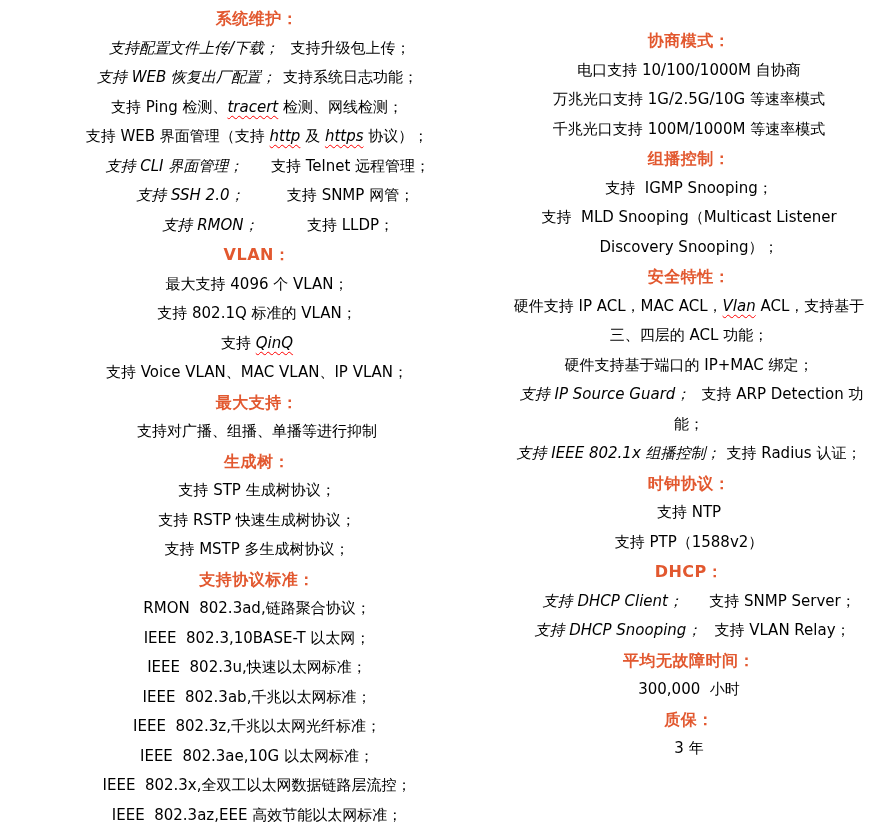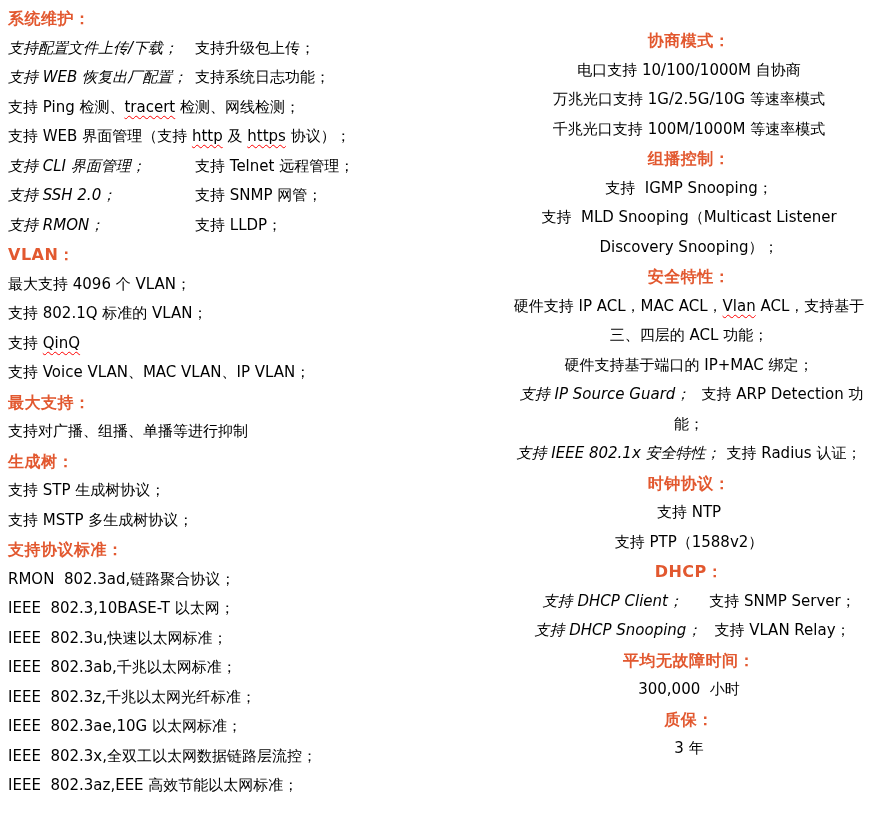--- a/index.html
+++ b/index.html
@@ -14,21 +14,21 @@
     width:876px;height:822px;
     overflow:hidden;
     background:var(--paper);
     box-sizing:border-box;
     display:flex;
     padding:4px 0 0 8px;
     font-family:"DejaVu Sans","Liberation Sans",sans-serif;
     color:var(--ink);
   }
   .col{box-sizing:border-box;}
-  .col-left{width:498px;flex:none;}
+  .col-left{width:498px;flex:none;text-align:center;}
   .col-right{width:366px;flex:none;padding-top:22px;text-align:center;}
   .heading{
     color:var(--accent);
     font-weight:bold;
     font-size:16px;
     line-height:29.5px;
     letter-spacing:0.5px;
     white-space:pre-wrap;
   }
   .line{
@@ -37,20 +37,21 @@
     white-space:pre-wrap;
   }
   .line span{white-space:pre-wrap;}
   .p1{display:inline-block;min-width:181px;margin-right:6px;vertical-align:top;font-style:italic;}
   .wavy{
     text-decoration:underline;
     text-decoration-style:wavy;
     text-decoration-color:var(--squiggle);
     text-decoration-thickness:1px;
     text-underline-offset:3px;
+    font-style:italic;
   }
 </style>
 </head>
 <body>
 
 <div class="page">
   <div class="col col-left">
       <div class="heading">系统维护：</div>
       <div class="line"><span class="p1"><span>支持配置文件上传/下载；</span></span><span class="p2"><span>支持升级包上传；</span></span></div>
       <div class="line"><span class="p1"><span>支持 WEB 恢复出厂配置；</span></span><span class="p2"><span>支持系统日志功能；</span></span></div>
@@ -61,20 +62,21 @@
       <div class="line"><span class="p1"><span>支持 RMON；</span></span><span class="p2"><span>支持 LLDP；</span></span></div>
       <div class="heading">VLAN：</div>
       <div class="line"><span><span>最大支持 4096 个 VLAN；</span></span></div>
       <div class="line"><span><span>支持 802.1Q 标准的 VLAN；</span></span></div>
       <div class="line"><span><span>支持 </span><span class="wavy">QinQ</span></span></div>
       <div class="line"><span><span>支持 Voice VLAN、MAC VLAN、IP VLAN；</span></span></div>
       <div class="heading">最大支持：</div>
       <div class="line"><span><span>支持对广播、组播、单播等进行抑制</span></span></div>
       <div class="heading">生成树：</div>
       <div class="line"><span><span>支持 STP 生成树协议；</span></span></div>
+      <div class="line"><span><span>支持 RSTP 快速生成树协议；</span></span></div>
       <div class="line"><span><span>支持 MSTP 多生成树协议；</span></span></div>
       <div class="heading">支持协议标准：</div>
       <div class="line"><span><span>RMON  802.3ad,链路聚合协议；</span></span></div>
       <div class="line"><span><span>IEEE  802.3,10BASE-T 以太网；</span></span></div>
       <div class="line"><span><span>IEEE  802.3u,快速以太网标准；</span></span></div>
       <div class="line"><span><span>IEEE  802.3ab,千兆以太网标准；</span></span></div>
       <div class="line"><span><span>IEEE  802.3z,千兆以太网光纤标准；</span></span></div>
       <div class="line"><span><span>IEEE  802.3ae,10G 以太网标准；</span></span></div>
       <div class="line"><span><span>IEEE  802.3x,全双工以太网数据链路层流控；</span></span></div>
       <div class="line"><span><span>IEEE  802.3az,EEE 高效节能以太网标准；</span></span></div>
@@ -84,21 +86,21 @@
       <div class="line"><span><span>电口支持 10/100/1000M 自协商</span></span></div>
       <div class="line"><span><span>万兆光口支持 1G/2.5G/10G 等速率模式</span></span></div>
       <div class="line"><span><span>千兆光口支持 100M/1000M 等速率模式</span></span></div>
       <div class="heading">组播控制：</div>
       <div class="line"><span><span>支持  IGMP Snooping；</span></span></div>
       <div class="line"><span><span>支持  MLD Snooping（Multicast Listener Discovery Snooping）；</span></span></div>
       <div class="heading">安全特性：</div>
       <div class="line"><span><span>硬件支持 IP ACL，MAC ACL，</span><span class="wavy">Vlan</span><span> ACL，支持基于三、四层的 ACL 功能；</span></span></div>
       <div class="line"><span><span>硬件支持基于端口的 IP+MAC 绑定；</span></span></div>
       <div class="line"><span class="p1"><span>支持 IP Source Guard；</span></span><span class="p2"><span>支持 ARP Detection 功能；</span></span></div>
-      <div class="line"><span class="p1"><span>支持 IEEE 802.1x 安全特性；</span></span><span class="p2"><span>支持 Radius 认证；</span></span></div>
+      <div class="line"><span class="p1"><span>支持 IEEE 802.1x 组播控制；</span></span><span class="p2"><span>支持 Radius 认证；</span></span></div>
       <div class="heading">时钟协议：</div>
       <div class="line"><span><span>支持 NTP</span></span></div>
       <div class="line"><span><span>支持 PTP（1588v2）</span></span></div>
       <div class="heading">DHCP：</div>
       <div class="line"><span class="p1"><span>支持 DHCP Client；</span></span><span class="p2"><span>支持 SNMP Server；</span></span></div>
       <div class="line"><span class="p1"><span>支持 DHCP Snooping；</span></span><span class="p2"><span>支持 VLAN Relay；</span></span></div>
       <div class="heading">平均无故障时间：</div>
       <div class="line"><span><span>300,000  小时</span></span></div>
       <div class="heading">质保：</div>
       <div class="line"><span><span>3 年</span></span></div>

